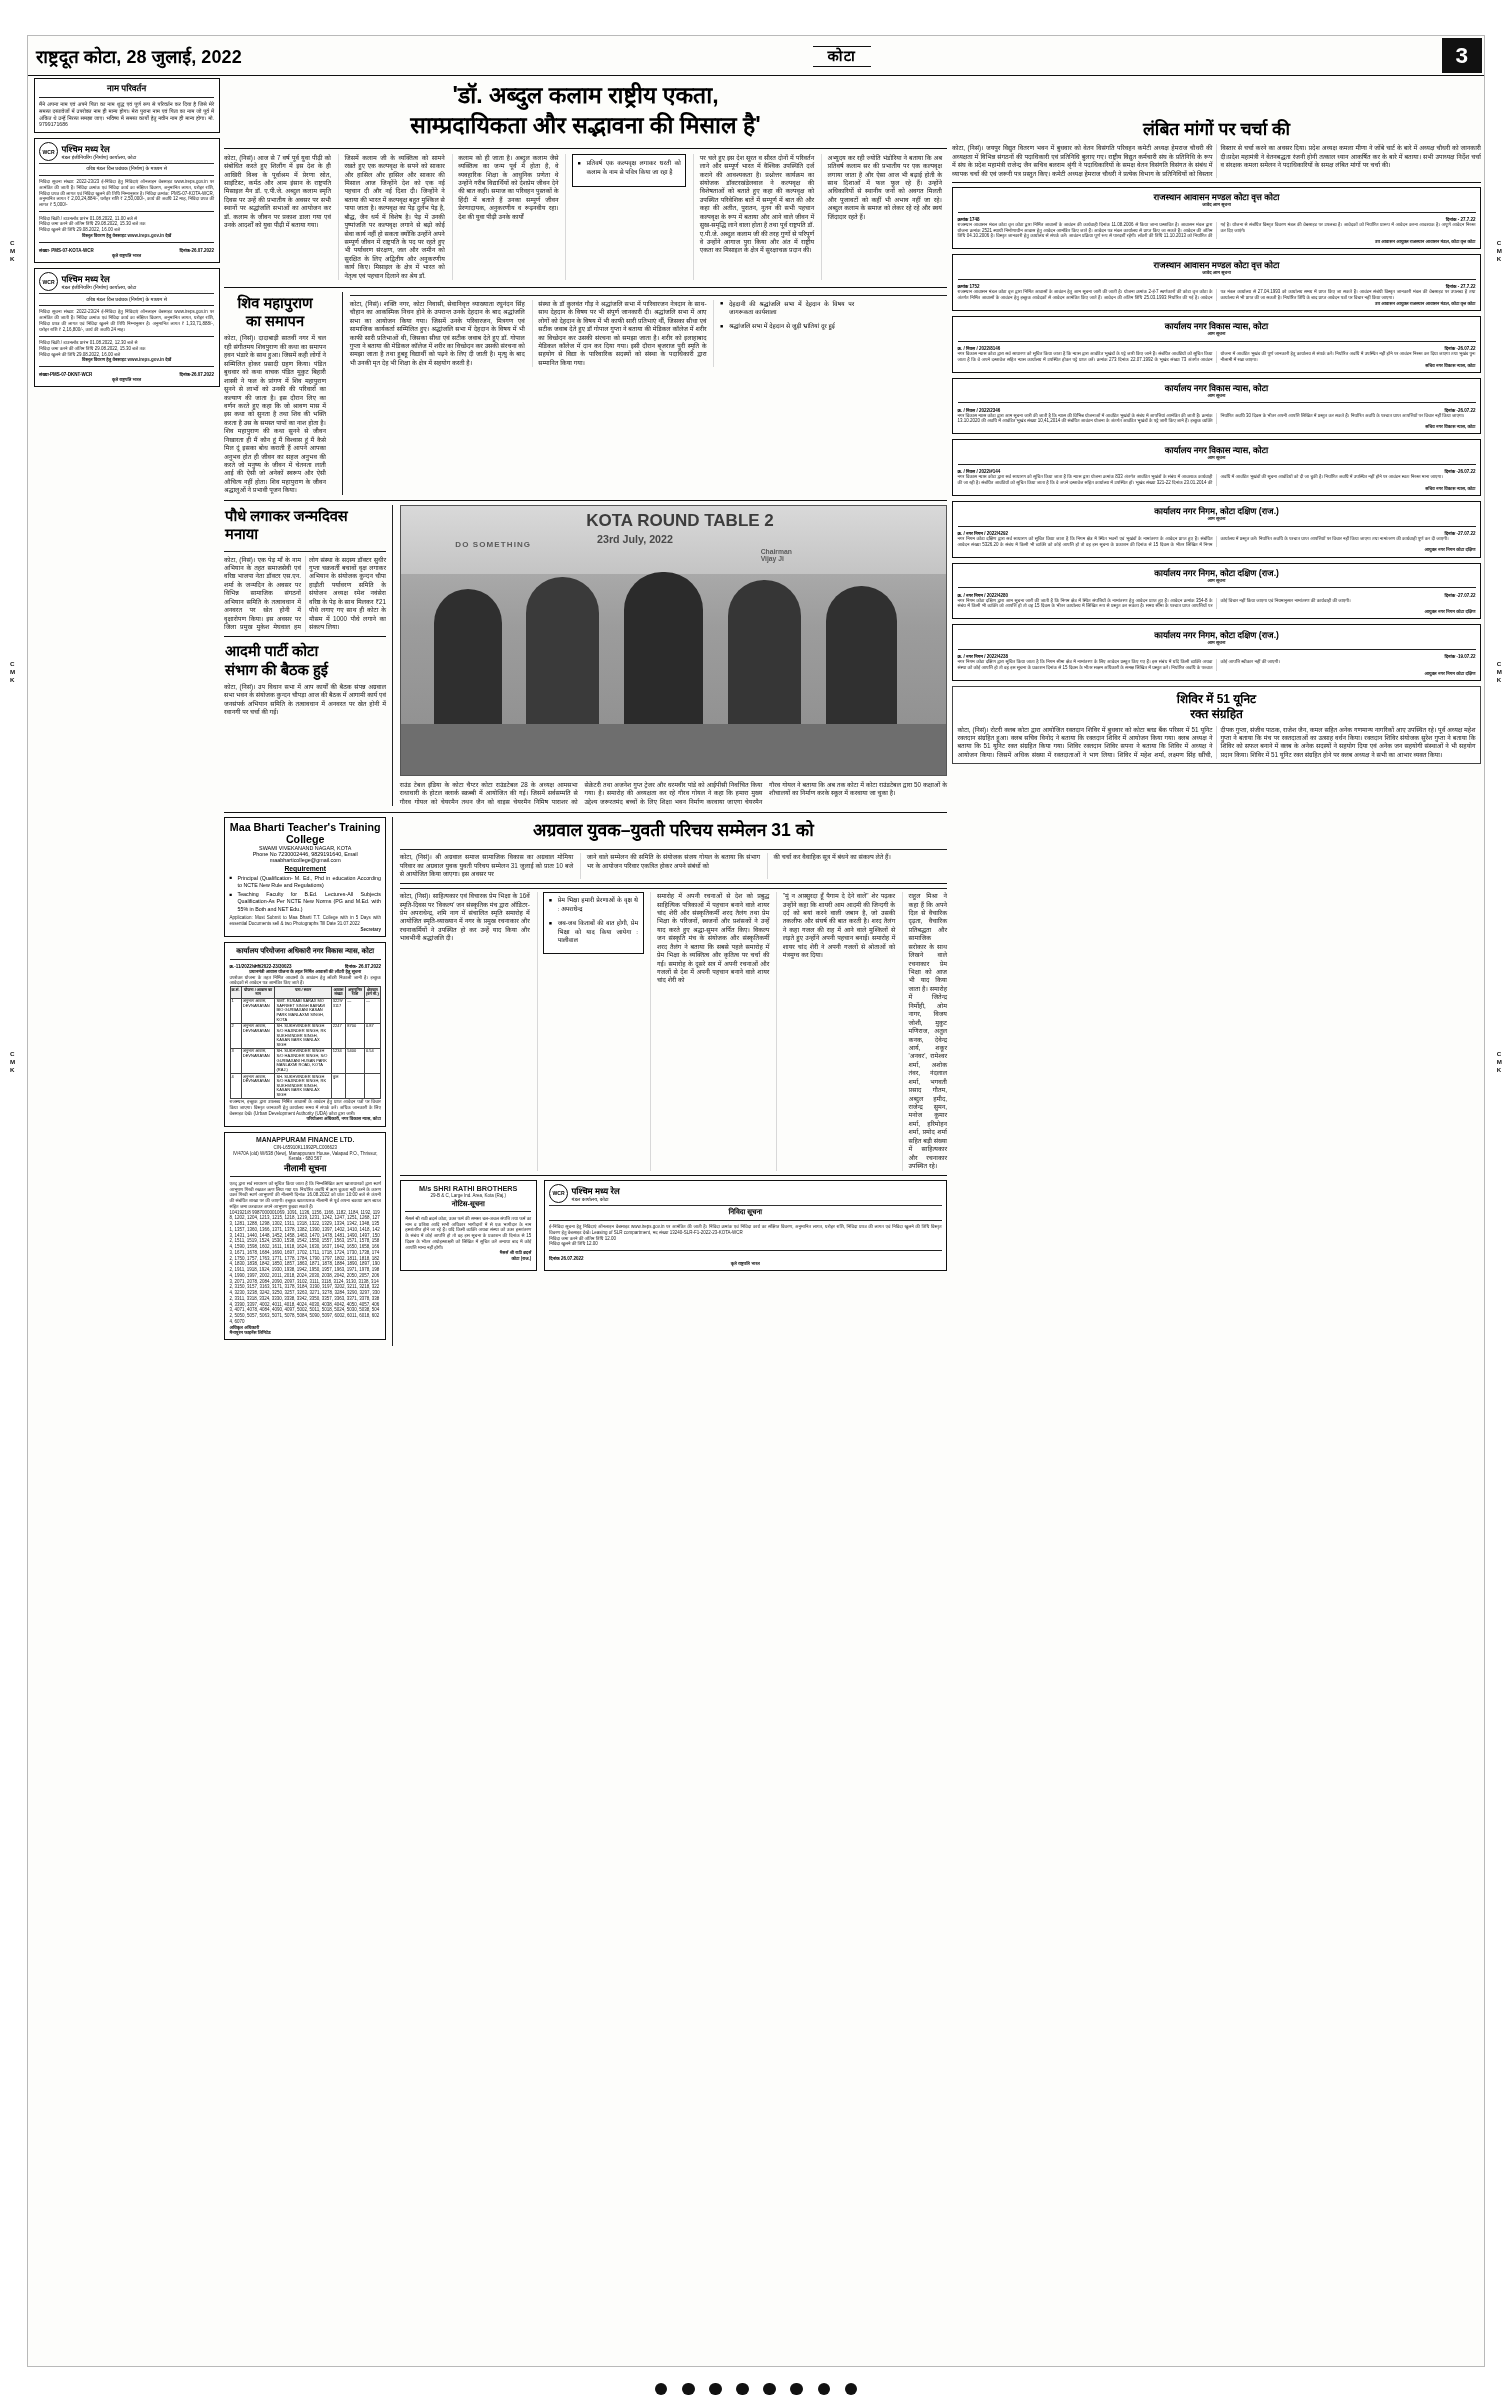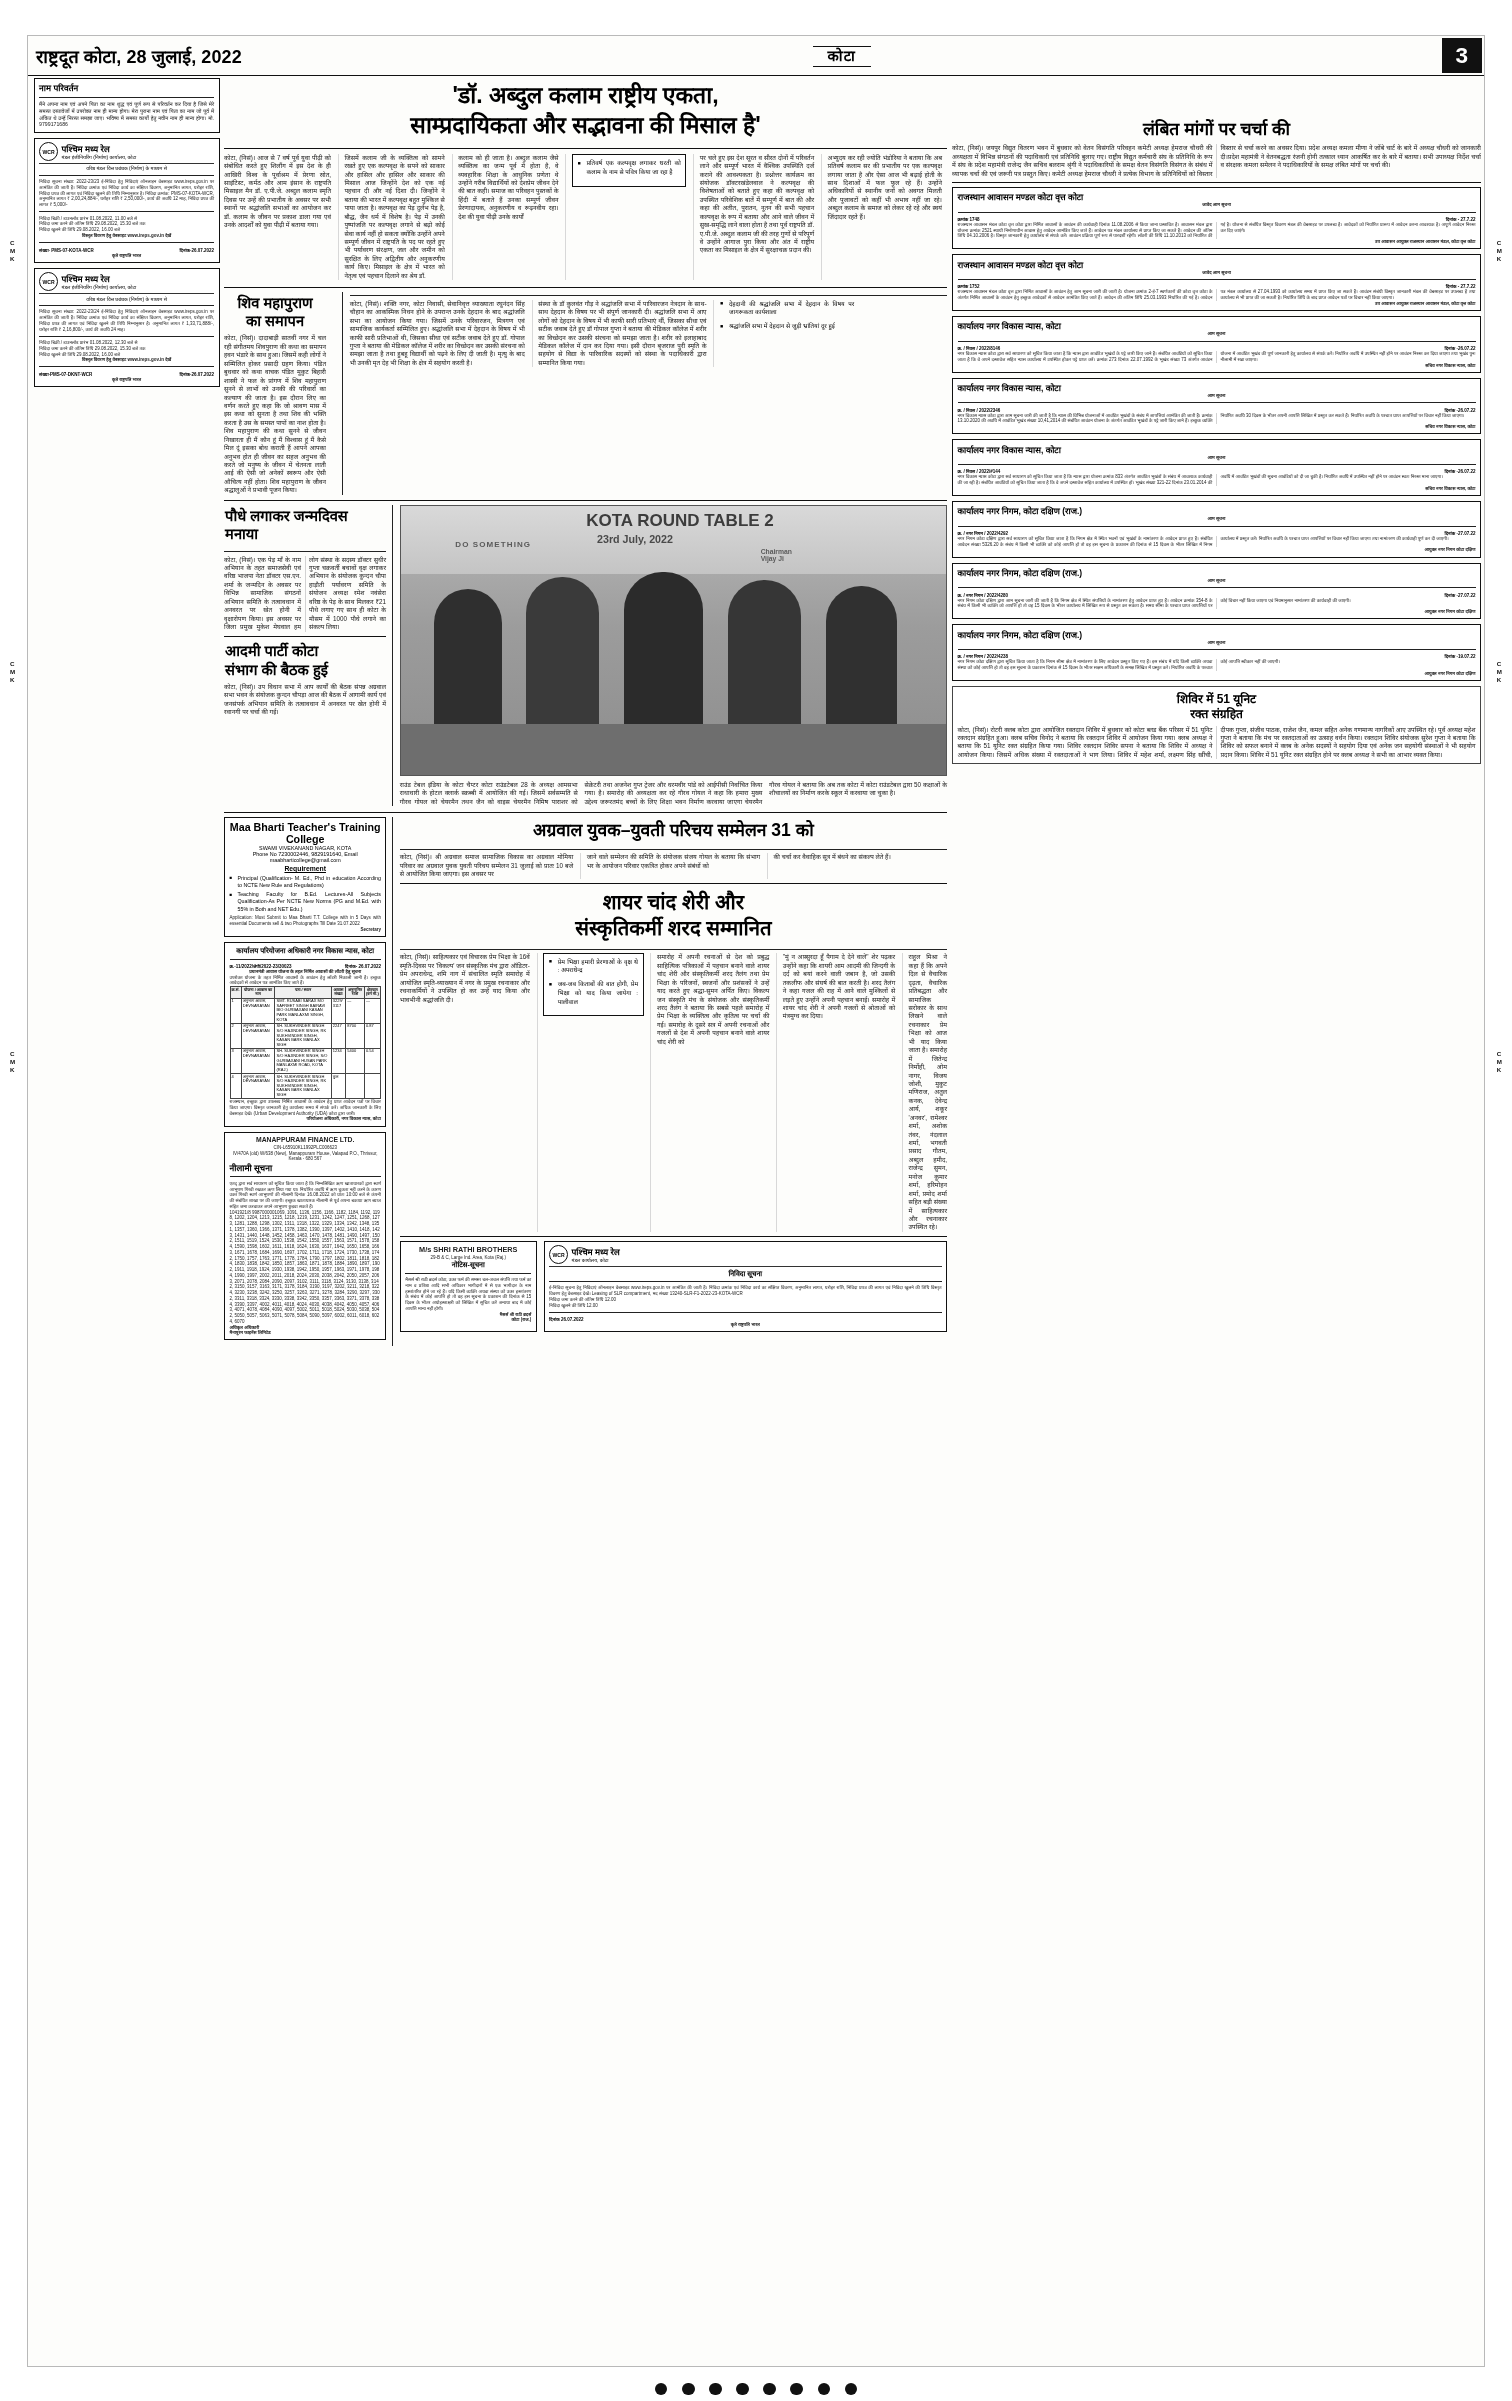--- a/index.html
+++ b/index.html
@@ -88,21 +88,21 @@
 
   
   .photo { position:relative; width:100%; background:#c9c9c9; overflow:hidden; border:0.6px solid #555;}
   .photo-inner { position:absolute; inset:0; }
 
   
   table.t { width:100%; border-collapse:collapse; font-size:4px; }
   table.t th, table.t td { border:0.6px solid #444; padding:0.6px 1.1px; vertical-align:top; line-height:1.15;}
   table.t th { font-weight:700; background:#f0f0f0; }
 
-  .notice-h { font-size:8.5px; font-weight:700; }
+  .notice-h { font-size:8.5px; font-weight:700; text-align:center; }
   .notice-h2 { font-size:7px; font-weight:700; text-align:center; }
   .meta-row { display:flex; justify-content:space-between; font-size:4.5px; font-weight:700; }
 
   .cmyk { position:absolute; font-size:6.2px; font-weight:700; line-height:1.25; color:#111; }
 
   .ad-title { font-size:10.7px; font-weight:700; }
   .ad-sub { font-size:5.4px; }
   .req { font-size:6.8px; font-weight:700; text-decoration:underline; text-align:center; margin:2.3px 0;}
   .reqli { font-size:5.3px; line-height:1.35; position:relative; padding-left:8px; margin-bottom:2.3px; text-align:justify;}
   .reqli:before { content:"\25A0"; position:absolute; left:0; top:0.6px; font-size:4.5px;}
@@ -380,24 +380,20 @@
             <div style="display:flex; gap:6.8px;">
               <div style="flex:1;" class="body-txt">कोटा, (निसं)। श्री अग्रवाल समाज सामाजिक विकास का अग्रवाल मोमिया परिवार का अग्रवाल युवक युवती परिचय सम्मेलन 31 जुलाई को प्रातः 10 बजे से आयोजित किया जाएगा। इस अवसर पर</div>
               <div style="flex:1; border-left:0.6px solid #d8d8d8; padding-left:5.6px;" class="body-txt">जाने वाले सम्मेलन की समिति के संयोजक संजय गोयल के बताया कि संभाग भर के आयोजन परिवार एकत्रित होकर अपने संबंधों को</div>
               <div style="flex:1; border-left:0.6px solid #d8d8d8; padding-left:5.6px;" class="body-txt">की चर्चा कर वैवाहिक सूत्र में बंधने का संकल्प लेते हैं।</div>
             </div>
           </div>
 
           <div class="hr2"></div>
 
           <div>
-            <div class="sub-hl" style="font-size:20.3px;">
-              <div>शायर चांद शेरी और</div>
-              <div>संस्कृतिकर्मी शरद सम्मानित</div>
-            </div>
             <div class="hr"></div>
             <div style="display:flex; gap:6.8px;">
               <div style="width:130px;" class="body-txt">कोटा, (निसं)। साहित्यकार एवं विचारक प्रेम भिक्षा के 16वें स्मृति-दिवस पर 'विकल्प' जन संस्कृतिक मंच द्वारा ऑडिटर-प्रेम अपराधेन्द्र, शमि नाग में संचालित स्मृति समारोह में आयोजित स्मृति-व्याख्यान में नगर के प्रमुख रचनाकार और रचनाकर्मियों ने उपस्थित हो कर उन्हें याद किया और भावभीनी श्रद्धांजलि दी।</div>
               <div style="width:107px; border-left:0.6px solid #d8d8d8; padding-left:5.6px;">
                 <div class="box" style="border:0.8px solid #111;">
                   <div class="bullets">
                     <div>प्रेम भिक्षा हमारी प्रेरणाओं के वृक्ष थे : अपराधेन्द्र</div>
                     <div>जब-जब किताबों की बात होगी, प्रेम भिक्षा को याद किया जायेगा : पालीवाल</div>
                   </div>
                 </div>

